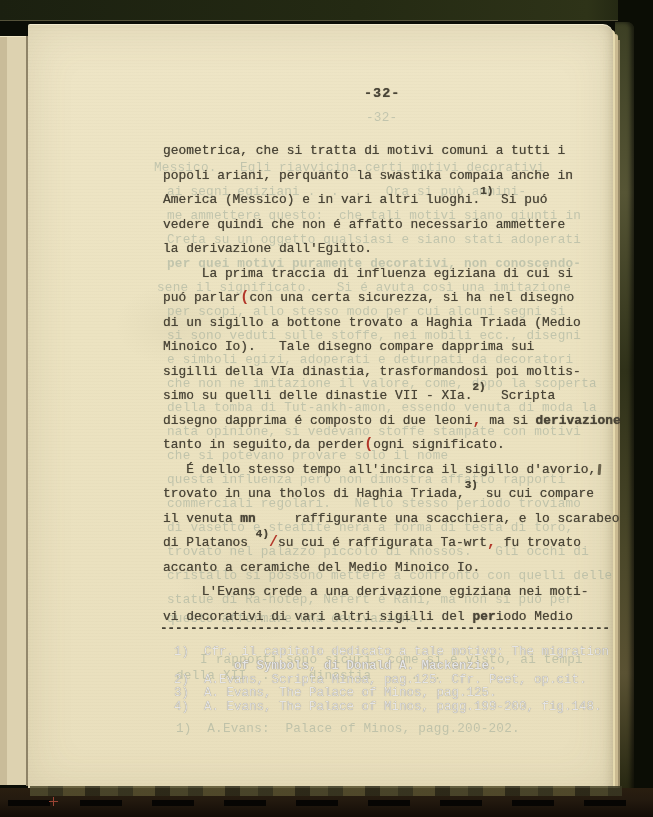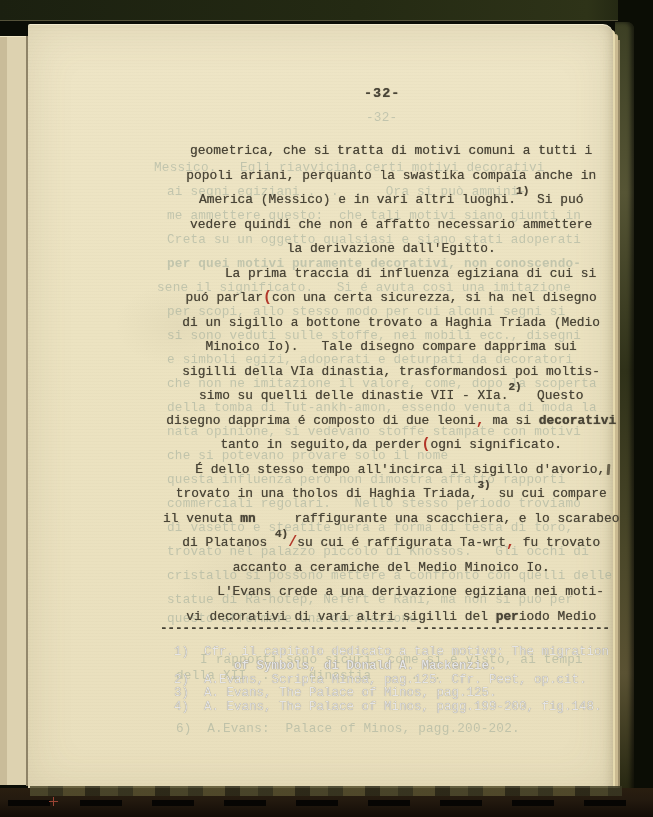--- a/index.html
+++ b/index.html
@@ -42,21 +42,21 @@
           background:repeating-linear-gradient(90deg,#060503 0 42px,transparent 42px 72px);}
   .reg-cross{position:absolute;left:49px;top:797px;width:9px;height:9px;}
   .reg-cross::before{content:"";position:absolute;left:4px;top:0;width:1px;height:9px;background:#9c4434;}
   .reg-cross::after{content:"";position:absolute;left:0;top:4px;width:9px;height:1px;background:#9c4434;}
 
   
   .pagenum{position:absolute;left:364px;top:86px;font-size:13.5px;font-weight:700;
            color:#4a4537;letter-spacing:1px;text-shadow:0 0 .7px rgba(74,69,55,.8);}
   .body-text{position:absolute;left:163px;top:139px;color:#4a4537;}
   .tline{height:24.5px;line-height:24.5px;white-space:pre;font-size:12.9px;
-         text-shadow:0 0 .7px rgba(74,69,55,.75);text-align:center;}
+         text-shadow:0 0 .7px rgba(74,69,55,.75);}
   .tline .bold, .fline .bold{font-weight:700;text-shadow:0 0 1px rgba(60,55,43,.9);}
   .sup{display:inline-block;transform:translateY(-9px);font-size:11px;font-weight:700;}
   .red{color:#b23629;font-weight:700;font-size:15px;text-shadow:none;}
   .smudge{display:inline-block;width:3px;height:11px;background:#57503c;border-radius:1px;
           transform:translateY(2px) rotate(4deg);margin-left:2px;opacity:.85;}
 
   .separator{position:absolute;left:160px;top:622px;width:460px;overflow:hidden;
              white-space:pre;font-size:12.5px;font-weight:700;color:#454135;letter-spacing:0;
              text-shadow:0 0 .6px rgba(69,65,53,.8);}
 
@@ -102,38 +102,38 @@
       <div class="ghost" style="left: 167px; top: 472px;">questa influenza però non dimostra affatto rapporti</div>
       <div class="ghost" style="left: 167px; top: 448px;">che si potevano provare solo il nome</div>
       <div class="ghost" style="left: 167px; top: 496px;">commerciali regolari.   Nello stesso periodo troviamo</div>
       <div class="ghost" style="left: 167px; top: 520px;">di vasetto e steatite nera a forma di testa di toro,</div>
       <div class="ghost" style="left: 167px; top: 544px;">trovato nel palazzo piccolo di Knossos.   Gli occhi di</div>
       <div class="ghost" style="left: 167px; top: 568px; text-align: center;">cristallo si possono mettere a confronto con quelli delle</div>
       <div class="ghost" style="left: 167px; top: 592px;">statue di Ra-hotep, Nefert e Rani, ma non si può per</div>
       <div class="ghost" style="left: 167px; top: 611px;">questo affermare una derivazione.</div>
       <div class="ghost" style="left: 200px; top: 652px;">I rapporti sono sicuri, come si é visto, ai tempi</div>
       <div class="ghost" style="left: 176px; top: 668px;">della XII  .  .  dinastia  .  .  .</div>
-      <div class="ghost" style="left: 176px; top: 721px;">6)  A.Evans:  Palace of Minos, pagg.200-202.</div>
+      <div class="ghost" style="left: 176px; top: 721px;">1)  A.Evans:  Palace of Minos, pagg.200-202.</div>
     </div>
 
   <div class="pagenum">-32-</div>
 
   <div class="body-text" id="body-text">
       <div class="tline"><span class="t">geometrica, che si tratta di motivi comuni a tutti i</span></div>
       <div class="tline"><span class="t">popoli ariani, perquanto la swastika compaia anche in</span></div>
       <div class="tline"><span class="t">America (Messico) e in vari altri luoghi.</span><span class="sup">1)</span><span class="t"> Si puó</span></div>
       <div class="tline"><span class="t">vedere quindi che non é affatto necessario ammettere</span></div>
       <div class="tline"><span class="t">la derivazione dall'Egitto.</span></div>
       <div class="tline"><span class="t">     La prima traccia di influenza egiziana di cui si</span></div>
       <div class="tline"><span class="t">puó parlar</span><span class="red">(</span><span class="t">con una certa sicurezza, si ha nel disegno</span></div>
       <div class="tline"><span class="t">di un sigillo a bottone trovato a Haghia Triada (Medio</span></div>
       <div class="tline"><span class="t">Minoico Io).   Tale disegno compare dapprima sui</span></div>
       <div class="tline"><span class="t">sigilli della VIa dinastia, trasformandosi poi moltis-</span></div>
-      <div class="tline"><span class="t">simo su quelli delle dinastie VII - XIa.</span><span class="sup">2)</span><span class="t">  Questo</span></div>
-      <div class="tline"><span class="t">disegno dapprima é composto di due leoni</span><span class="red">,</span><span class="t"> ma si </span><span class="bold">decorativi</span></div>
+      <div class="tline"><span class="t">simo su quelli delle dinastie VII - XIa.</span><span class="sup">2)</span><span class="t">  Scripta</span></div>
+      <div class="tline"><span class="t">disegno dapprima é composto di due leoni</span><span class="red">,</span><span class="t"> ma si </span><span class="bold">derivazione</span></div>
       <div class="tline"><span class="t">tanto in seguito,da perder</span><span class="red">(</span><span class="t">ogni significato.</span></div>
       <div class="tline"><span class="t">   É dello stesso tempo all'incirca il sigillo d'avorio,</span><span class="smudge"></span></div>
       <div class="tline"><span class="t">trovato in una tholos di Haghia Triada,</span><span class="sup">3)</span><span class="t"> su cui compare</span></div>
       <div class="tline"><span class="t">il venuta </span><span class="bold">mn</span><span class="t">     raffigurante una scacchiera, e lo scarabeo</span></div>
       <div class="tline"><span class="t">di Platanos </span><span class="sup">4)</span><span class="red">/</span><span class="t">su cui é raffigurata Ta-wrt</span><span class="red">,</span><span class="t"> fu trovato</span></div>
       <div class="tline"><span class="t">accanto a ceramiche del Medio Minoico Io.</span></div>
       <div class="tline"><span class="t">     L'Evans crede a una derivazione egiziana nei moti-</span></div>
       <div class="tline"><span class="t">vi decorativi di vari altri sigilli del </span><span class="bold">per</span><span class="t">iodo Medio</span></div>
     </div>
 

